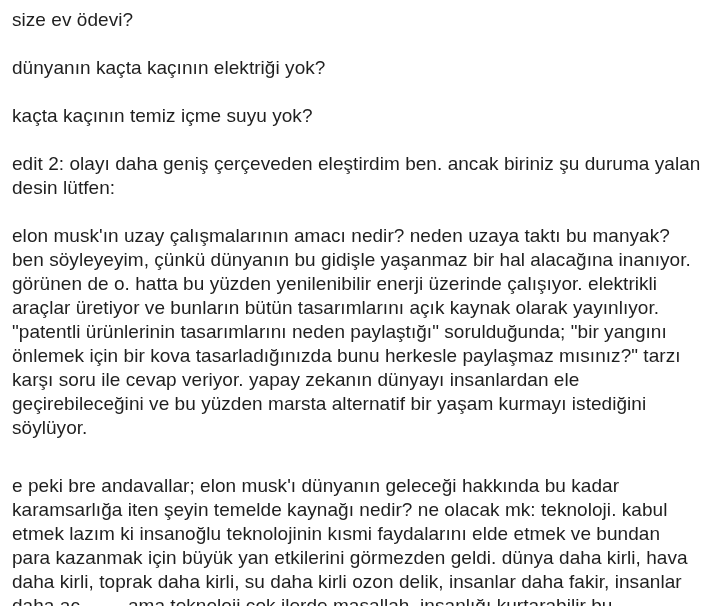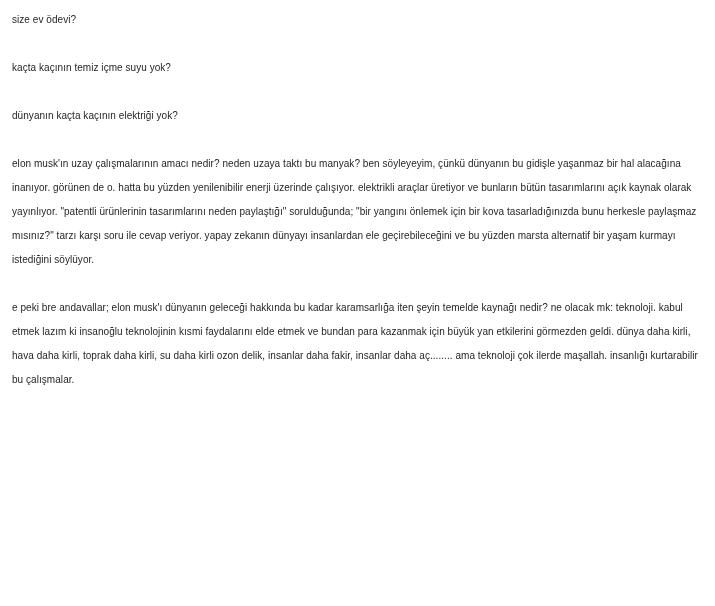--- a/index.html
+++ b/index.html
@@ -15,41 +15,42 @@
     overflow: hidden;
   }
   .page {
     box-sizing: border-box;
     width: 715px;
     height: 606px;
     padding: 6px 14px 0 12px;
     background: #ffffff;
   }
   .para {
-    font-size: 10px;
+    font-size: 19px;
     line-height: 24px;
     color: #1f1f1f;
     margin: 0 0 24px 0;
     text-align: left;
     white-space: pre-wrap;
     word-wrap: break-word;
     letter-spacing: 0.05px;
   }
   .para.first {
     margin-top: 2px;
   }
   .para.block {
-    margin-bottom: 24px;
+    margin-bottom: 34px;
   }
   .para.last {
     margin-bottom: 0;
   }
 </style>
 </head>
 <body>
 
 <div class="page">
   <p class="para first">size ev ödevi?</p>
+  <p class="para">dünyanın kaçta kaçının elektriği yok?</p>
   <p class="para">kaçta kaçının temiz içme suyu yok?</p>
-  <p class="para">dünyanın kaçta kaçının elektriği yok?</p>
+  <p class="para">edit 2: olayı daha geniş çerçeveden eleştirdim ben. ancak biriniz şu duruma yalan desin lütfen:</p>
   <p class="para block">elon musk'ın uzay çalışmalarının amacı nedir? neden uzaya taktı bu manyak? ben söyleyeyim, çünkü dünyanın bu gidişle yaşanmaz bir hal alacağına inanıyor. görünen de o. hatta bu yüzden yenilenibilir enerji üzerinde çalışıyor. elektrikli araçlar üretiyor ve bunların bütün tasarımlarını açık kaynak olarak yayınlıyor. "patentli ürünlerinin tasarımlarını neden paylaştığı" sorulduğunda; "bir yangını önlemek için bir kova tasarladığınızda bunu herkesle paylaşmaz mısınız?" tarzı karşı soru ile cevap veriyor. yapay zekanın dünyayı insanlardan ele geçirebileceğini ve bu yüzden marsta alternatif bir yaşam kurmayı istediğini söylüyor.</p>
   <p class="para last">e peki bre andavallar; elon musk'ı dünyanın geleceği hakkında bu kadar karamsarlığa iten şeyin temelde kaynağı nedir? ne olacak mk: teknoloji. kabul etmek lazım ki insanoğlu teknolojinin kısmi faydalarını elde etmek ve bundan para kazanmak için büyük yan etkilerini görmezden geldi. dünya daha kirli, hava daha kirli, toprak daha kirli, su daha kirli ozon delik, insanlar daha fakir, insanlar daha aç........ ama teknoloji çok ilerde maşallah. insanlığı kurtarabilir bu çalışmalar.</p>
 </div>
 
 </body></html>

